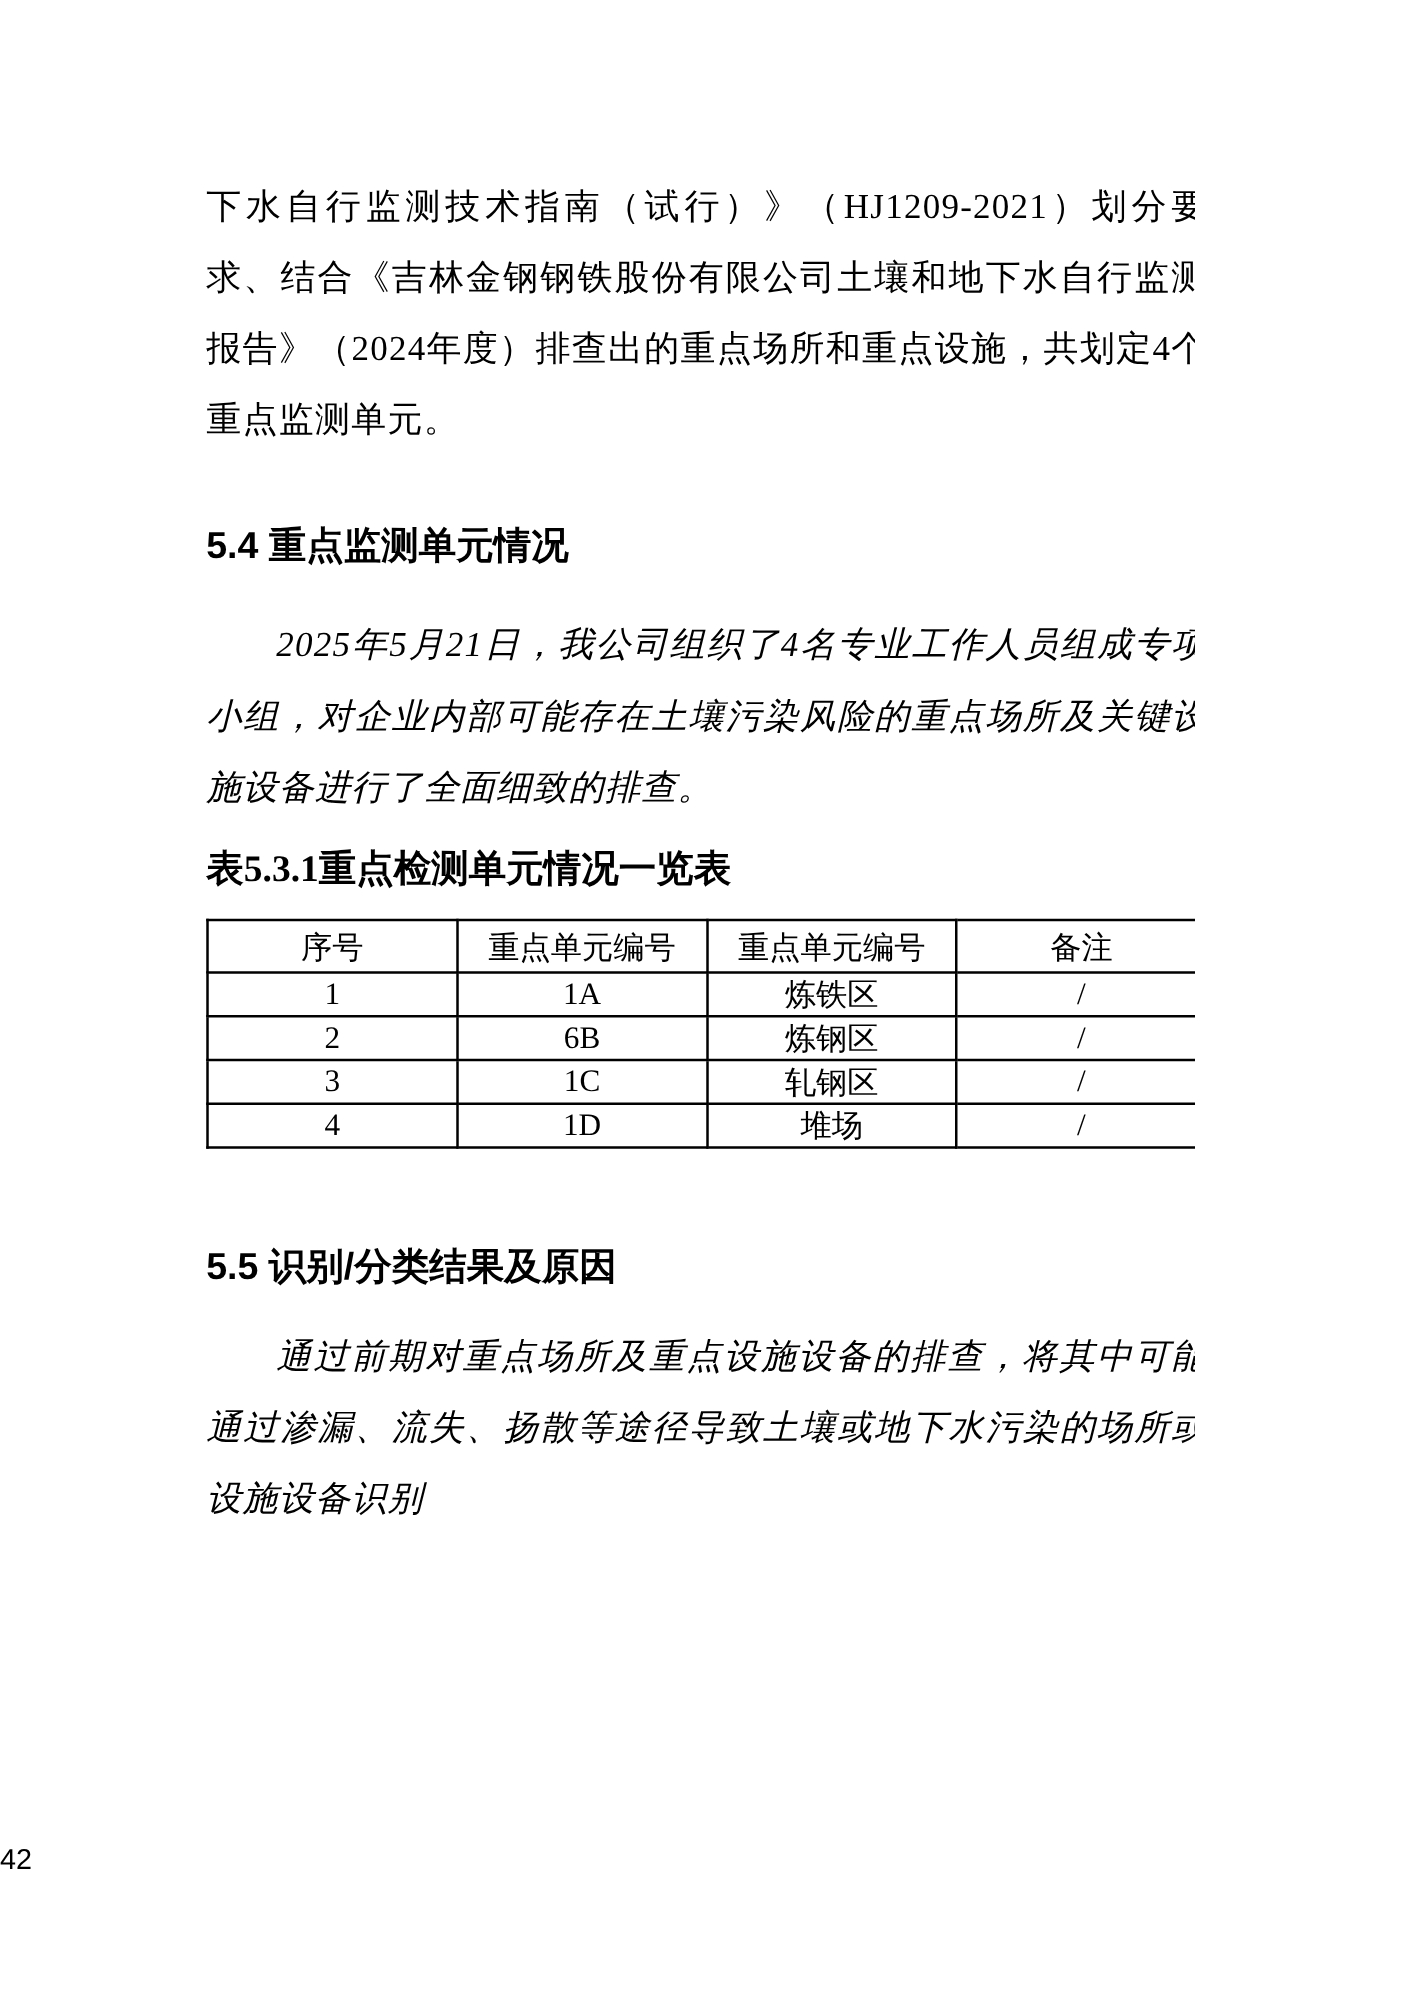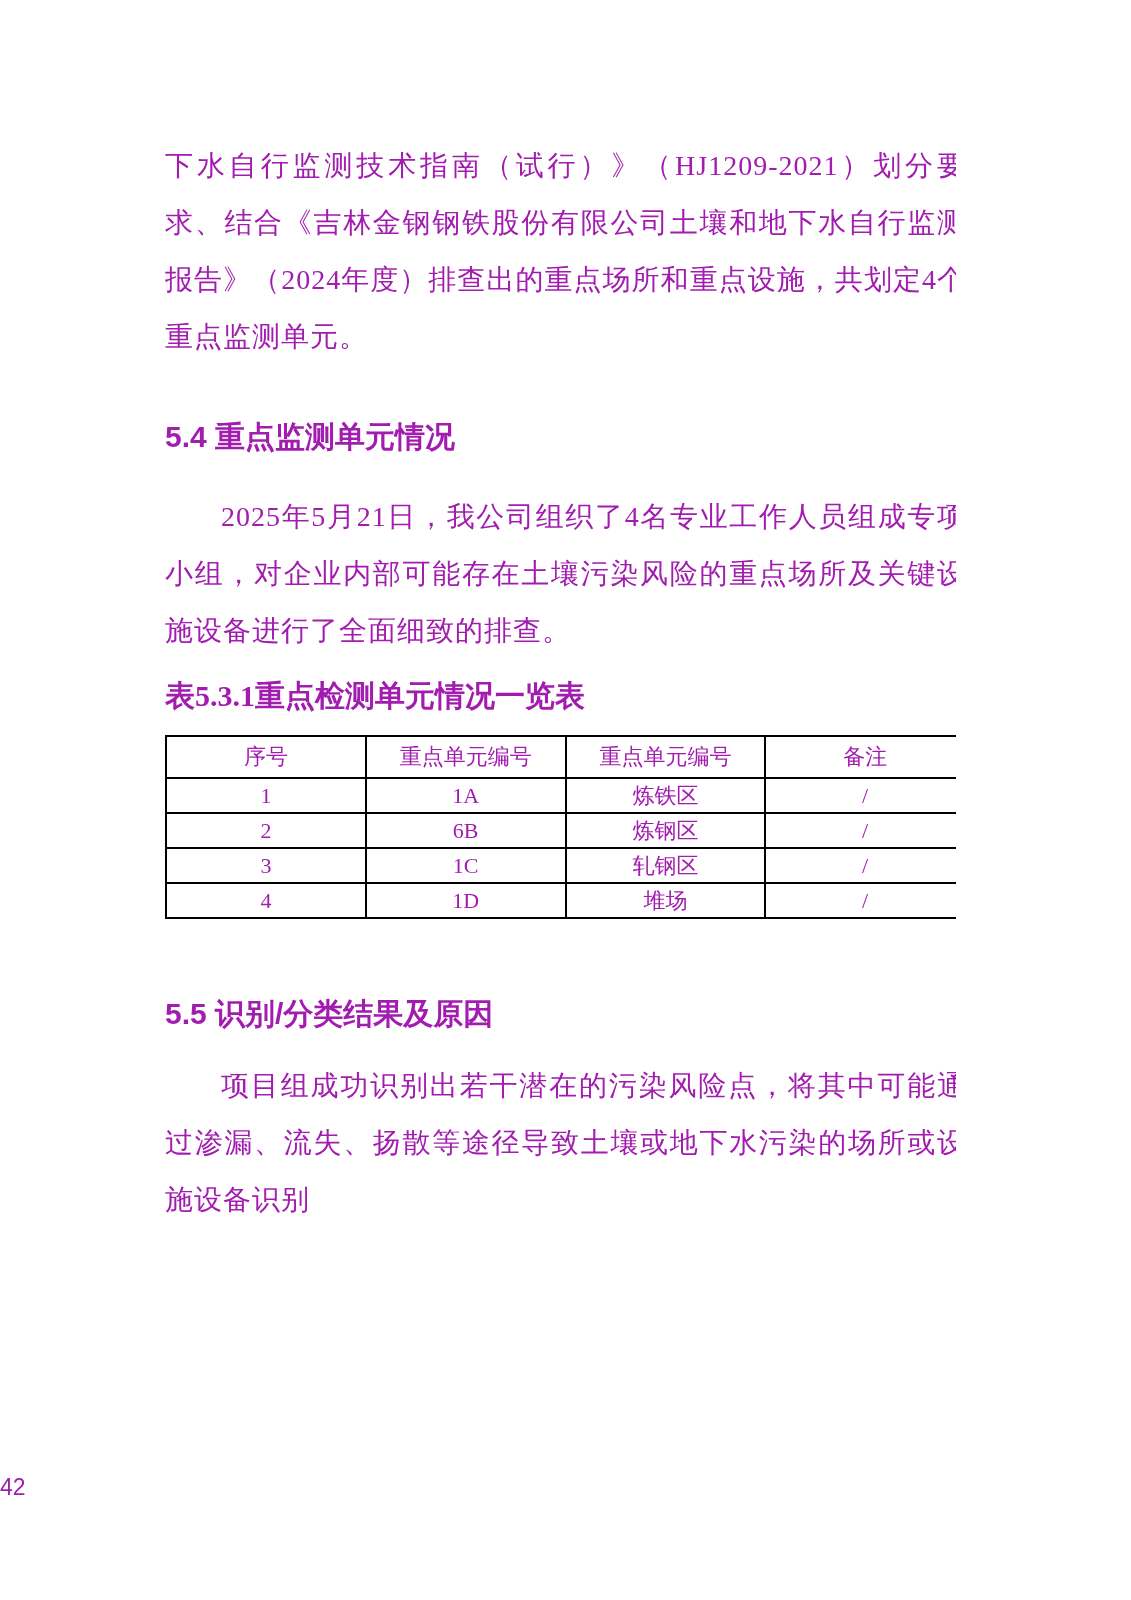--- a/index.html
+++ b/index.html
@@ -5,39 +5,40 @@
   html, body {
     margin: 0;
     padding: 0;
     background: #ffffff;
   }
   .page {
     position: relative;
     width: 956px;
     height: 1600px;
     background: #ffffff;
-    color: #a21caf;
+    color: #000000;
     overflow: hidden;
     font-family: "Liberation Serif", "DejaVu Serif", serif;
   }
   .content {
     position: absolute;
     left: 165px;
     top: 137px;
     width: 801px;
   }
   .para {
     font-size: 28px;
     line-height: 57px;
     text-align: justify;
     letter-spacing: 1px;
     margin: 0;
   }
   .para.indent {
     text-indent: 2em;
+    font-style: italic;
   }
   .sec-heading {
     font-family: "Liberation Sans", "DejaVu Sans", sans-serif;
     font-weight: bold;
     font-size: 30px;
     line-height: 42px;
     margin: 0;
     text-align: left;
   }
   .sec-heading.sec54 { margin-top: 51px; margin-bottom: 30px; }
@@ -53,21 +54,21 @@
     width: 100%;
     border-collapse: collapse;
     margin-top: 18px;
     table-layout: fixed;
   }
   table.units th, table.units td {
     border: 2px solid #000000;
     text-align: center;
     vertical-align: middle;
     font-weight: normal;
-    font-size: 22px;
+    font-size: 25px;
     padding: 0;
     font-family: "Liberation Serif", "DejaVu Serif", serif;
   }
   table.units th { height: 40px; }
   table.units td { height: 33px; }
   .footer-pagenum {
     position: absolute;
     left: 0;
     top: 1473px;
     width: 100%;
@@ -124,18 +125,18 @@
           <td>4</td>
           <td>1D</td>
           <td>堆场</td>
           <td>/</td>
         </tr>
       </tbody>
     </table>
 
     <h2 class="sec-heading sec55">5.5 识别/分类结果及原因</h2>
 
-    <p class="para indent">项目组成功识别出若干潜在的污染风险点，将其中可能通过渗漏、流失、扬散等途径导致土壤或地下水污染的场所或设施设备识别</p>
+    <p class="para indent">通过前期对重点场所及重点设施设备的排查，将其中可能通过渗漏、流失、扬散等途径导致土壤或地下水污染的场所或设施设备识别</p>
 
   </div>
 
   <div class="footer-pagenum">42</div>
 </div>
 
 </body></html>

